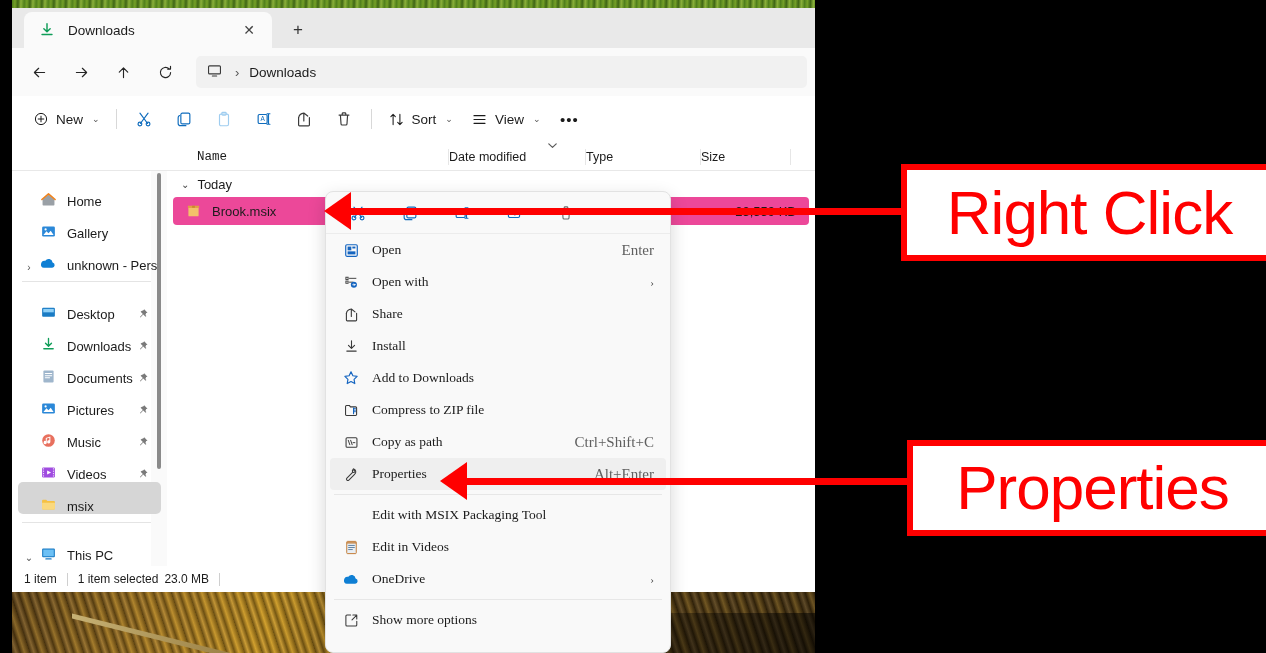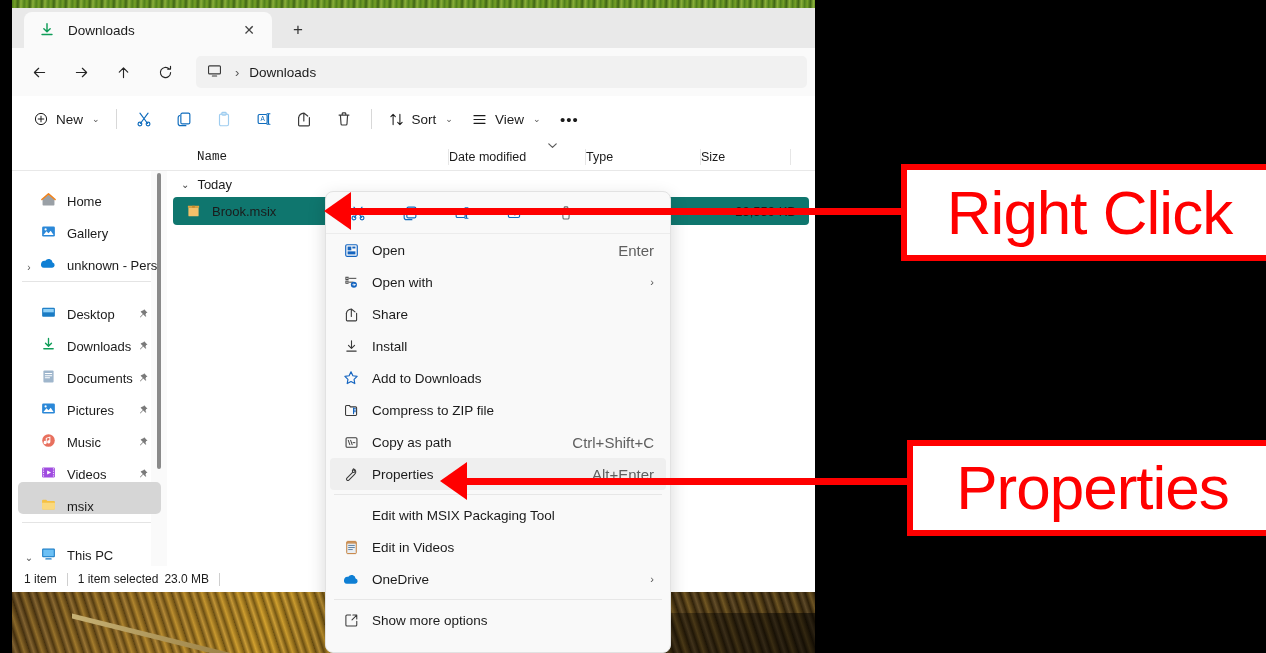--- a/index.html
+++ b/index.html
@@ -144,21 +144,21 @@
   .sb-track { position:absolute; right:0px; top:0; width:16px; height:100%; background:#fafafa; }
 
   .filelist { position:absolute; left:155px; top:0; right:0; bottom:0; background:#fff; }
   .group-hdr {
     height:26px; display:flex; align-items:center; padding-left:14px;
     font-size:13px; color:#1b1b1b;
   }
   .group-chev { font-size:10px; color:#444; margin-right:8px; }
   .filerow {
     position:relative; height:28px; margin:0 6px 0 6px; border-radius:4px;
-    background:#0f766e; display:flex; align-items:center; font-size:13px; color:#1b1b1b;
+    background:#ec4899; display:flex; align-items:center; font-size:13px; color:#1b1b1b;
   }
   .fileicon { width:18px;height:18px;flex:0 0 18px; margin:0 9px 0 12px; }
   .filename { width:245px; }
   .filesize { position:absolute; left:533px; width:90px; text-align:right; color:#1b1b1b; }
 
   
   .statusbar {
     position:absolute; left:0; bottom:0; width:803px; height:26px;
     background:#fff; display:flex; align-items:center;
     font-size:12px; color:#1b1b1b; padding-left:12px; gap:10px;
@@ -175,21 +175,21 @@
   .ctx-toolbar {
     height:42px; display:flex; align-items:center; padding:0 6px;
     border-bottom:1px solid #ececec;
   }
   .ctx-tb-btn {
     width:52px; height:34px; display:flex; align-items:center; justify-content:center;
     border-radius:4px;
   }
   .ctx-item {
     height:32px; display:flex; align-items:center; padding:0 12px 0 10px;
-    font-size:13.5px; color:#1b1b1b; margin:0 4px; border-radius:4px;
+    font-size:13.5px; color:#1b1b1b; margin:0 4px; border-radius:4px;font-family:Liberation Serif, serif;
   }
   .ctx-item.hl { background:#efefef; }
   .ctx-ico { width:22px; flex:0 0 22px; display:flex; align-items:center; justify-content:center; margin-right:10px;}
   .ctx-label { flex:1; white-space:nowrap; }
   .ctx-accel { font-size:15px; color:#5f5f5f; }
   .ctx-sub { font-size:11px; color:#555; margin-left:8px; }
   .ctx-div { height:1px; background:#e7e7e7; margin:4px 8px; }
 
   
   .annbox {

